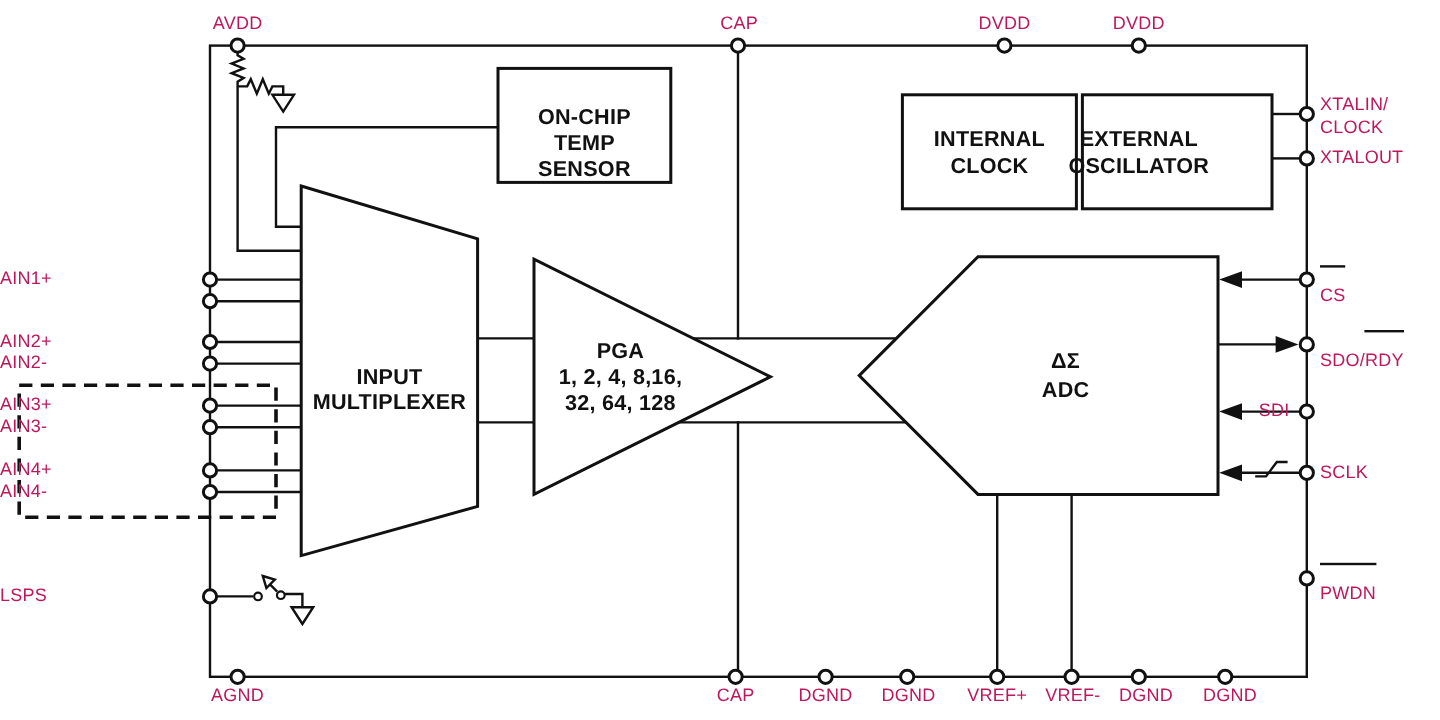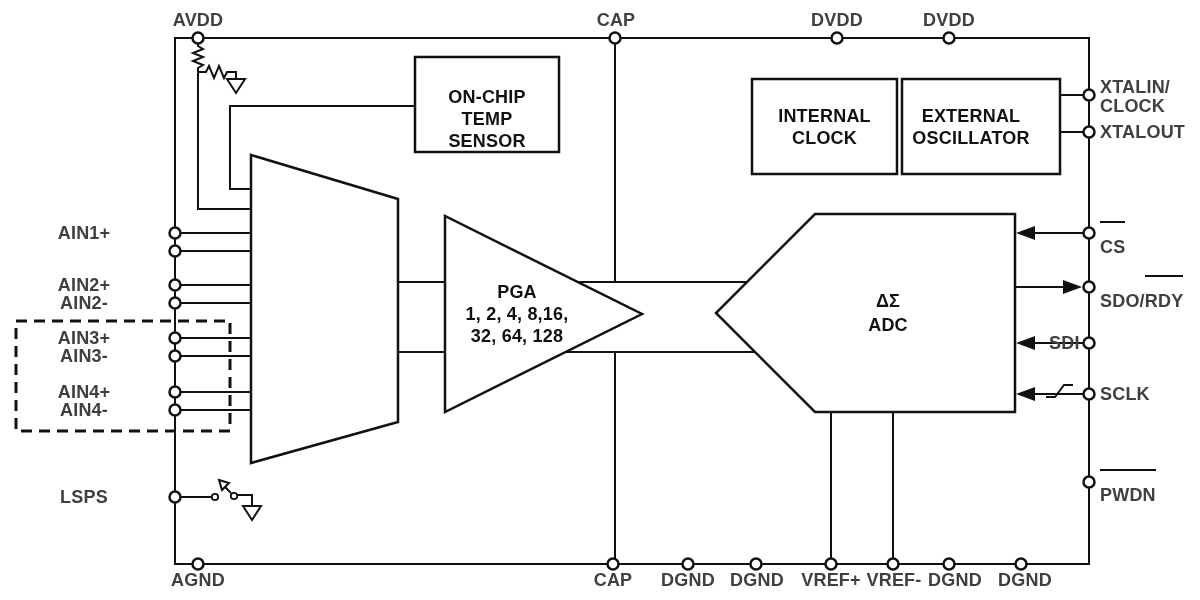--- a/index.html
+++ b/index.html
@@ -1,22 +1,22 @@
 <!DOCTYPE html>
 <html><head>
 <meta charset="utf-8">
 <style>
   html,body{margin:0;padding:0;background:#fff;}
   .stage{position:relative;width:1200px;height:600px;background:#ffffff;
          font-family:"Liberation Sans",sans-serif;overflow:hidden;}
   .stage svg{position:absolute;left:0;top:0;}
-  .lbl{position:absolute;font-weight:bold;font-size:18px;color:#404040;
+  .lbl{position:absolute;font-weight:normal;font-size:15px;color:#be185d;
        white-space:nowrap;line-height:20px;letter-spacing:0.2px;}
   .c{transform:translateX(-50%);}
-  .lr{left:0;width:168px;text-align:center;}
+  .lr{left:0;width:168px;text-align:left;}
   .blk-lbl{position:absolute;display:flex;flex-direction:column;align-items:center;
            justify-content:center;text-align:center;font-weight:bold;font-size:18px;
            color:#111;letter-spacing:0.2px;}
   .lh22 div{line-height:22px;}
   .ovl{display:inline-block;border-top:2.5px solid #111;padding-top:14px;}
   .w{stroke:#111;stroke-width:2;fill:none;}
   .blk{fill:#fff;stroke:#111;stroke-width:2.5;}
   .pin{fill:#fff;stroke:#111;stroke-width:2.5;}
   .gnd{fill:#fff;stroke:#111;stroke-width:2;}
   .ah{fill:#111;stroke:none;}
@@ -161,23 +161,27 @@
 
   <div class="blk-lbl lh22" style="left:415px;top:57px;width:144px;height:123px">
     <div>ON-CHIP</div>
     <div>TEMP</div>
     <div>SENSOR</div>
   </div>
   <div class="blk-lbl lh22" style="left:752px;top:79px;width:145px;height:95px">
     <div>INTERNAL</div>
     <div>CLOCK</div>
   </div>
-  <div class="blk-lbl lh22" style="left:886px;top:79px;width:170px;height:95px">
+  <div class="blk-lbl lh22" style="left:864px;top:79px;width:170px;height:95px">
     <div>EXTERNAL</div>
     <div>OSCILLATOR</div>
+  </div>
+  <div class="blk-lbl" style="left:251px;top:304px;width:147px">
+    <div style="line-height:21px">INPUT</div>
+    <div style="line-height:21px">MULTIPLEXER</div>
   </div>
   <div class="blk-lbl lh22" style="left:447px;top:281px;width:140px">
     <div>PGA</div>
     <div>1, 2, 4, 8,16,</div>
     <div>32, 64, 128</div>
   </div>
   <div class="blk-lbl" style="left:820px;top:289px;width:136px">
     <div style="line-height:24px">ΔΣ</div>
     <div style="line-height:24px">ADC</div>
   </div>

